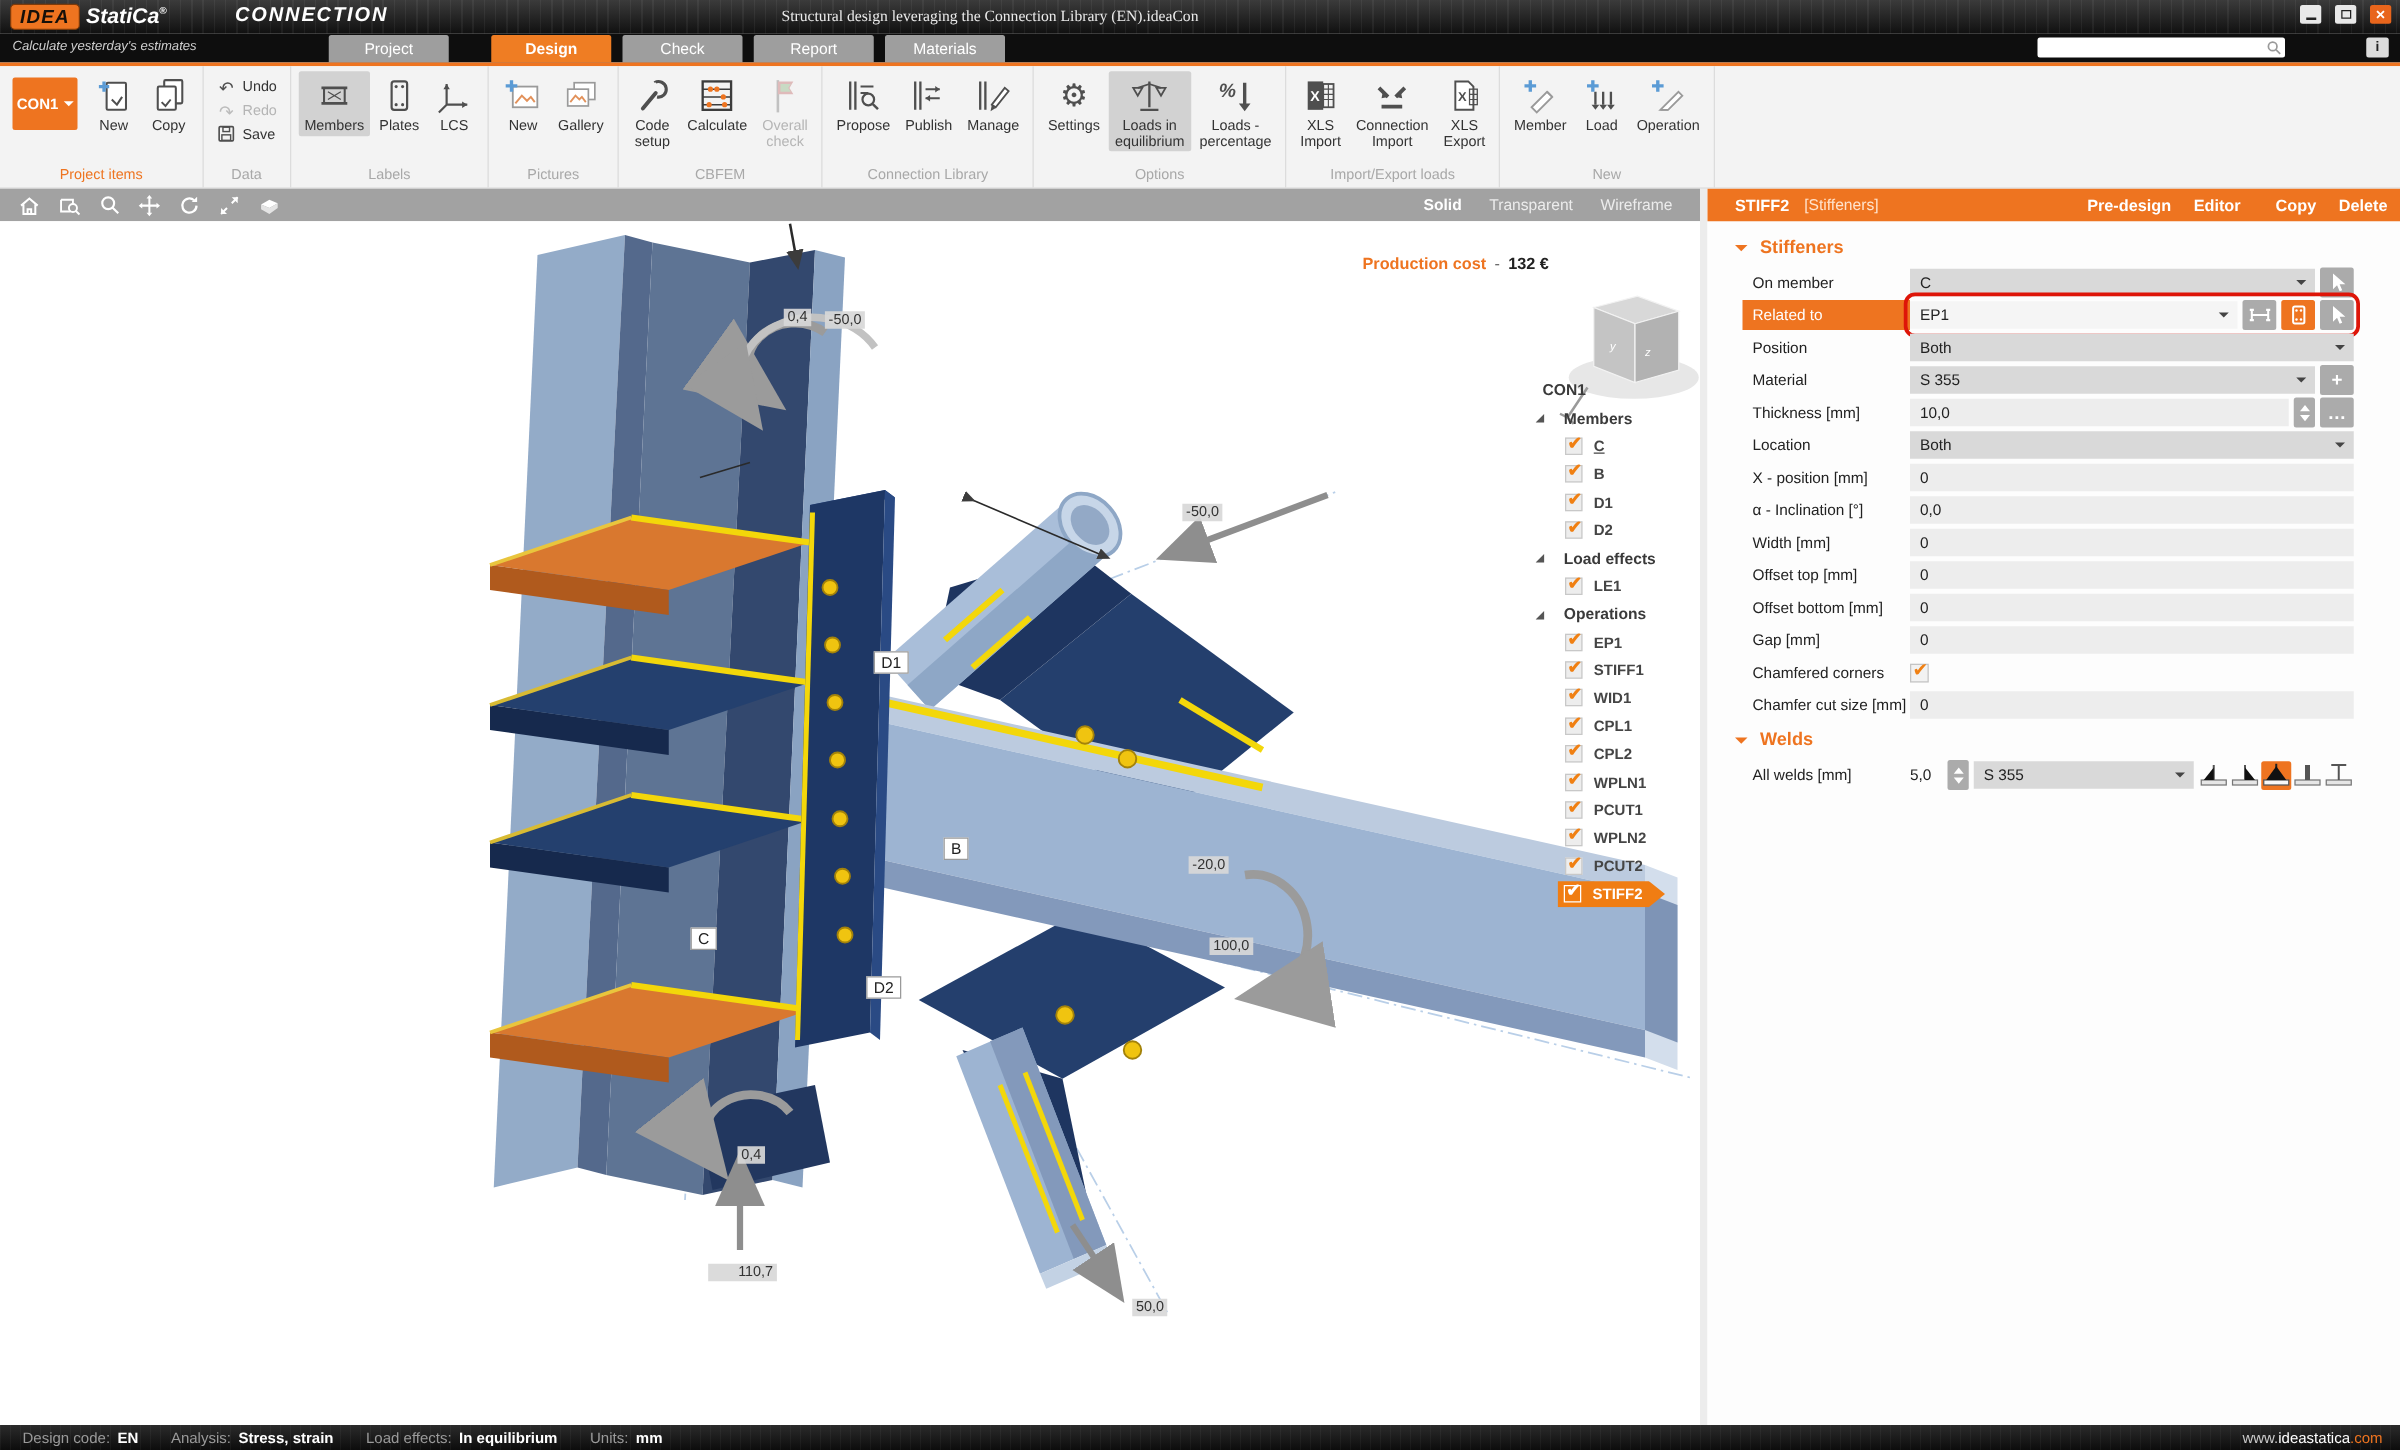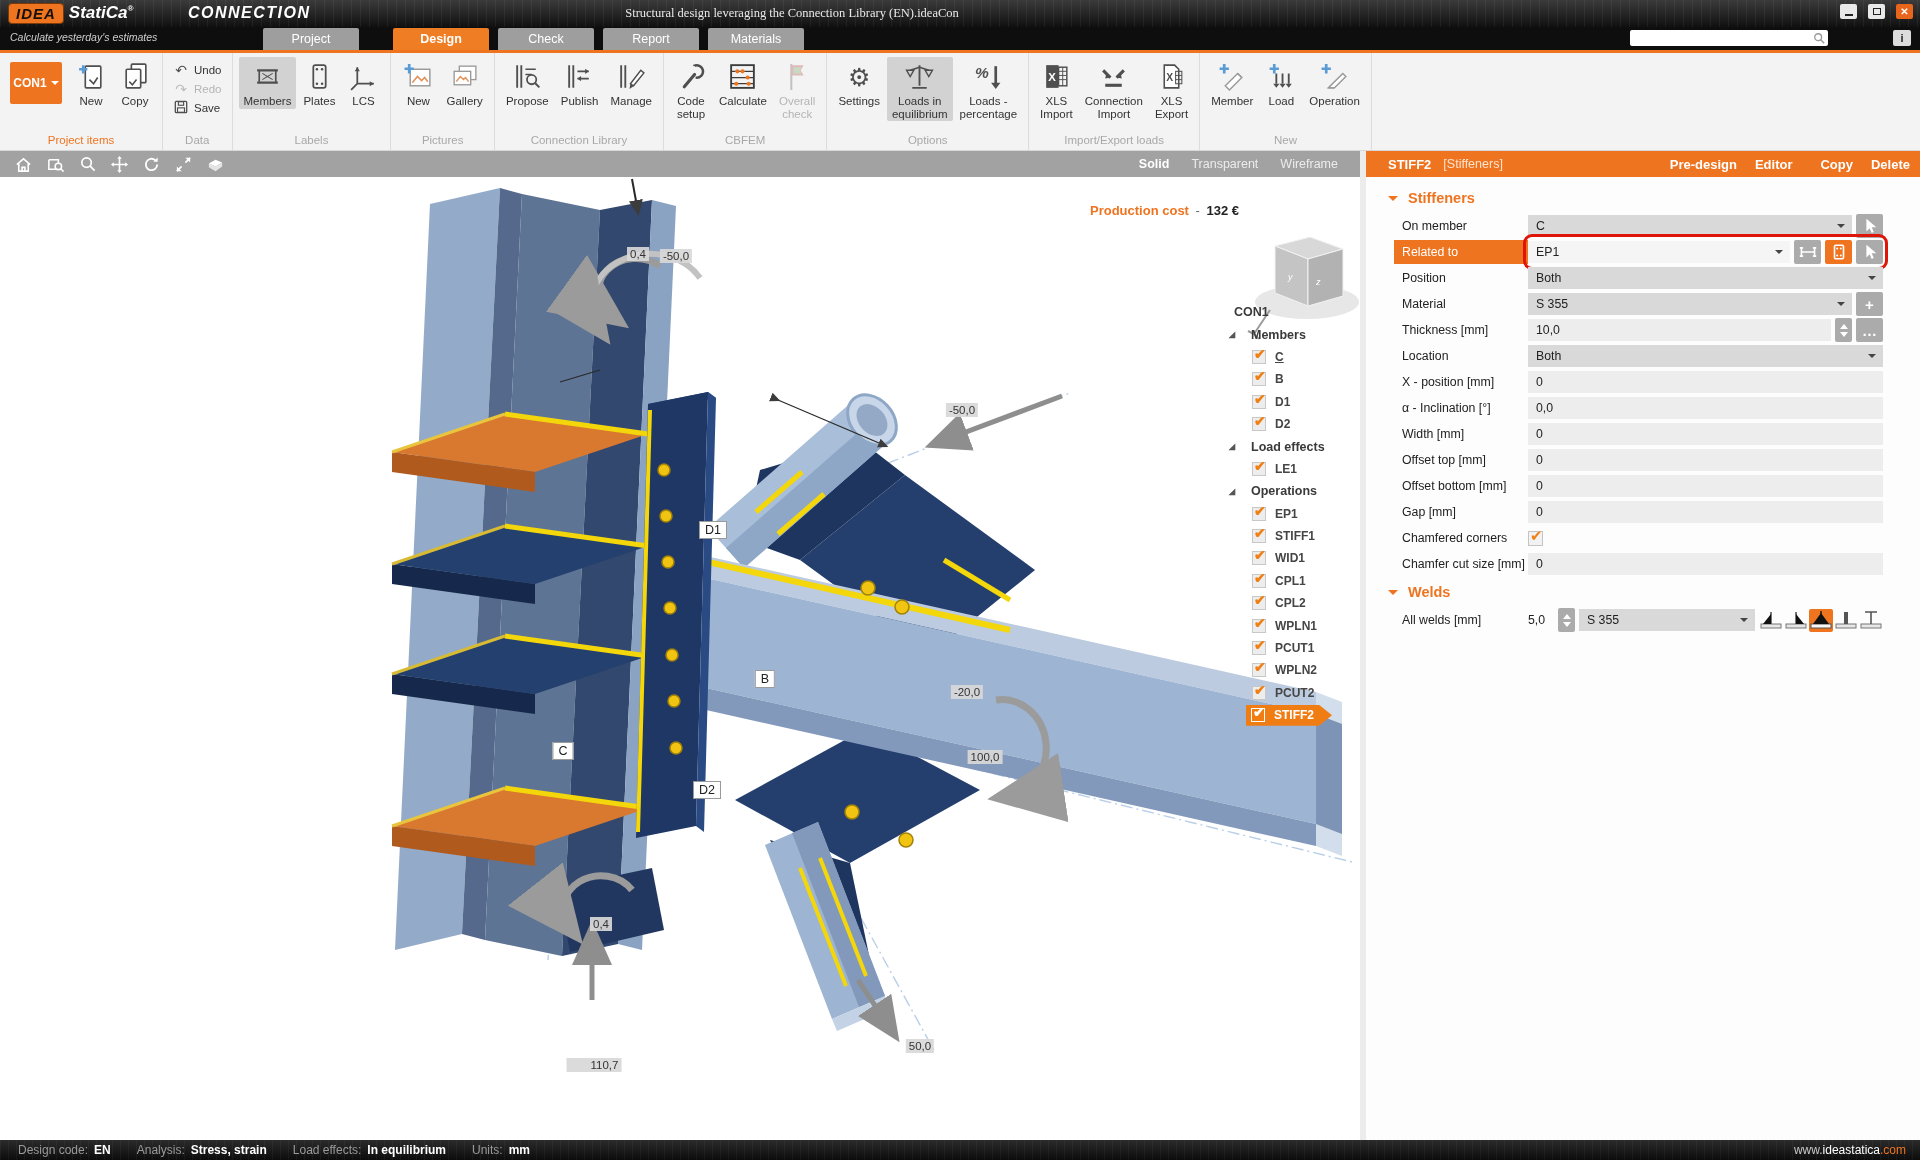--- a/index.html
+++ b/index.html
@@ -320,57 +320,20 @@
         </div>
       </div>
       <div class="rgroup-label">Pictures</div>
     </div>
 
     <div class="rgroup">
       <div class="rbuttons">
         <div class="rbtn">
           <span class="ricon">
               <svg viewBox="0 0 30 30">
-                <path d="M5 4v22M9 4v22" stroke="#4f4f4f" stroke-width="1.8"></path>
-                <path d="M13 8h10M13 13h6" stroke="#4f4f4f" stroke-width="1.5"></path>
-                <circle cx="19" cy="18" r="4.5" fill="none" stroke="#4f4f4f" stroke-width="1.7"></circle>
-                <path d="M22.5 21.5l4 4" stroke="#4f4f4f" stroke-width="1.9"></path>
-              </svg>
-            </span>
-          <span class="rlabel">Propose</span>
-        </div>
-        <div class="rbtn">
-          <span class="ricon">
-              <svg viewBox="0 0 30 30">
-                <path d="M5 4v22M9 4v22" stroke="#4f4f4f" stroke-width="1.8"></path>
-                <path d="M13 10h11M13 17h11" stroke="#4f4f4f" stroke-width="1.6"></path>
-                <path d="M24 10l-3.5-2.5v5zM13 17l3.5-2.5v5z" fill="#4f4f4f"></path>
-              </svg>
-            </span>
-          <span class="rlabel">Publish</span>
-        </div>
-        <div class="rbtn">
-          <span class="ricon">
-              <svg viewBox="0 0 30 30">
-                <path d="M5 4v22M9 4v22" stroke="#4f4f4f" stroke-width="1.8"></path>
-                <path d="M14 22L24 9l3 2.5L17 24z" fill="#fff" stroke="#4f4f4f" stroke-width="1.4"></path>
-                <path d="M14 22l-1 5 4-2.5" fill="#4f4f4f"></path>
-              </svg>
-            </span>
-          <span class="rlabel">Manage</span>
-        </div>
-      </div>
-      <div class="rgroup-label">Connection Library</div>
-    </div>
-
-    <div class="rgroup">
-      <div class="rbuttons">
-        <div class="rbtn">
-          <span class="ricon">
-              <svg viewBox="0 0 30 30">
                 <path d="M8 25L18 13" stroke="#4f4f4f" stroke-width="3" stroke-linecap="round"></path>
                 <path d="M17 5a6 6 0 1 1 2 11" fill="none" stroke="#4f4f4f" stroke-width="2.4"></path>
                 <path d="M17 5l1 5 5 1" fill="none" stroke="#f3f3f3" stroke-width="2.4"></path>
               </svg>
             </span>
           <span class="rlabel">Code
 setup</span>
         </div>
         <div class="rbtn">
           <span class="ricon">
@@ -392,20 +355,57 @@
                 <path d="M9 3v25" stroke="#9a9a9a" stroke-width="2"></path>
                 <path d="M9 4h12l-3 5 3 5H9z" fill="#cf8d8d"></path>
                 <path d="M11 6h8l-2 3 2 3h-8z" fill="#a8c69f"></path>
               </svg>
             </span>
           <span class="rlabel">Overall
 check</span>
         </div>
       </div>
       <div class="rgroup-label">CBFEM</div>
+    </div>
+
+    <div class="rgroup">
+      <div class="rbuttons">
+        <div class="rbtn">
+          <span class="ricon">
+              <svg viewBox="0 0 30 30">
+                <path d="M5 4v22M9 4v22" stroke="#4f4f4f" stroke-width="1.8"></path>
+                <path d="M13 8h10M13 13h6" stroke="#4f4f4f" stroke-width="1.5"></path>
+                <circle cx="19" cy="18" r="4.5" fill="none" stroke="#4f4f4f" stroke-width="1.7"></circle>
+                <path d="M22.5 21.5l4 4" stroke="#4f4f4f" stroke-width="1.9"></path>
+              </svg>
+            </span>
+          <span class="rlabel">Propose</span>
+        </div>
+        <div class="rbtn">
+          <span class="ricon">
+              <svg viewBox="0 0 30 30">
+                <path d="M5 4v22M9 4v22" stroke="#4f4f4f" stroke-width="1.8"></path>
+                <path d="M13 10h11M13 17h11" stroke="#4f4f4f" stroke-width="1.6"></path>
+                <path d="M24 10l-3.5-2.5v5zM13 17l3.5-2.5v5z" fill="#4f4f4f"></path>
+              </svg>
+            </span>
+          <span class="rlabel">Publish</span>
+        </div>
+        <div class="rbtn">
+          <span class="ricon">
+              <svg viewBox="0 0 30 30">
+                <path d="M5 4v22M9 4v22" stroke="#4f4f4f" stroke-width="1.8"></path>
+                <path d="M14 22L24 9l3 2.5L17 24z" fill="#fff" stroke="#4f4f4f" stroke-width="1.4"></path>
+                <path d="M14 22l-1 5 4-2.5" fill="#4f4f4f"></path>
+              </svg>
+            </span>
+          <span class="rlabel">Manage</span>
+        </div>
+      </div>
+      <div class="rgroup-label">Connection Library</div>
     </div>
 
     <div class="rgroup">
       <div class="rbuttons">
         <div class="rbtn">
           <span class="ricon glyph">⚙</span>
           <span class="rlabel">Settings</span>
         </div>
         <div class="rbtn selected">
           <span class="ricon">
@@ -722,21 +722,21 @@
     <div class="member-label" style="left:765px; top:502px;">B</div>
     <div class="member-label" style="left:563px; top:574px;">C</div>
     <div class="member-label" style="left:707px; top:613px;">D2</div>
 
     <div class="load-label" style="left:638px; top:77px;">0,4</div>
     <div class="load-label" style="left:676px; top:79px;">-50,0</div>
     <div class="load-label" style="left:962px; top:233px;">-50,0</div>
     <div class="load-label" style="left:967px; top:515px;">-20,0</div>
     <div class="load-label" style="left:985px; top:580px;">100,0</div>
     <div class="load-label" style="left:601px; top:747px;">0,4</div>
-    <div class="load-label" style="left:594px; top:888px;padding-left:24px;">110,7</div>
+    <div class="load-label" style="left:594px; top:841px;padding-left:24px;">110,7</div>
     <div class="load-label" style="left:920px; top:869px;">50,0</div>
 
     <div class="tree">
       <div class="tree-row tree-root">CON1</div>
       <div class="tree-row tree-group">
           <span class="exp">◢</span>
           <span class="lbl">Members</span>
         </div>
       <div class="tree-row tree-item">
           <span class="chk"></span>

